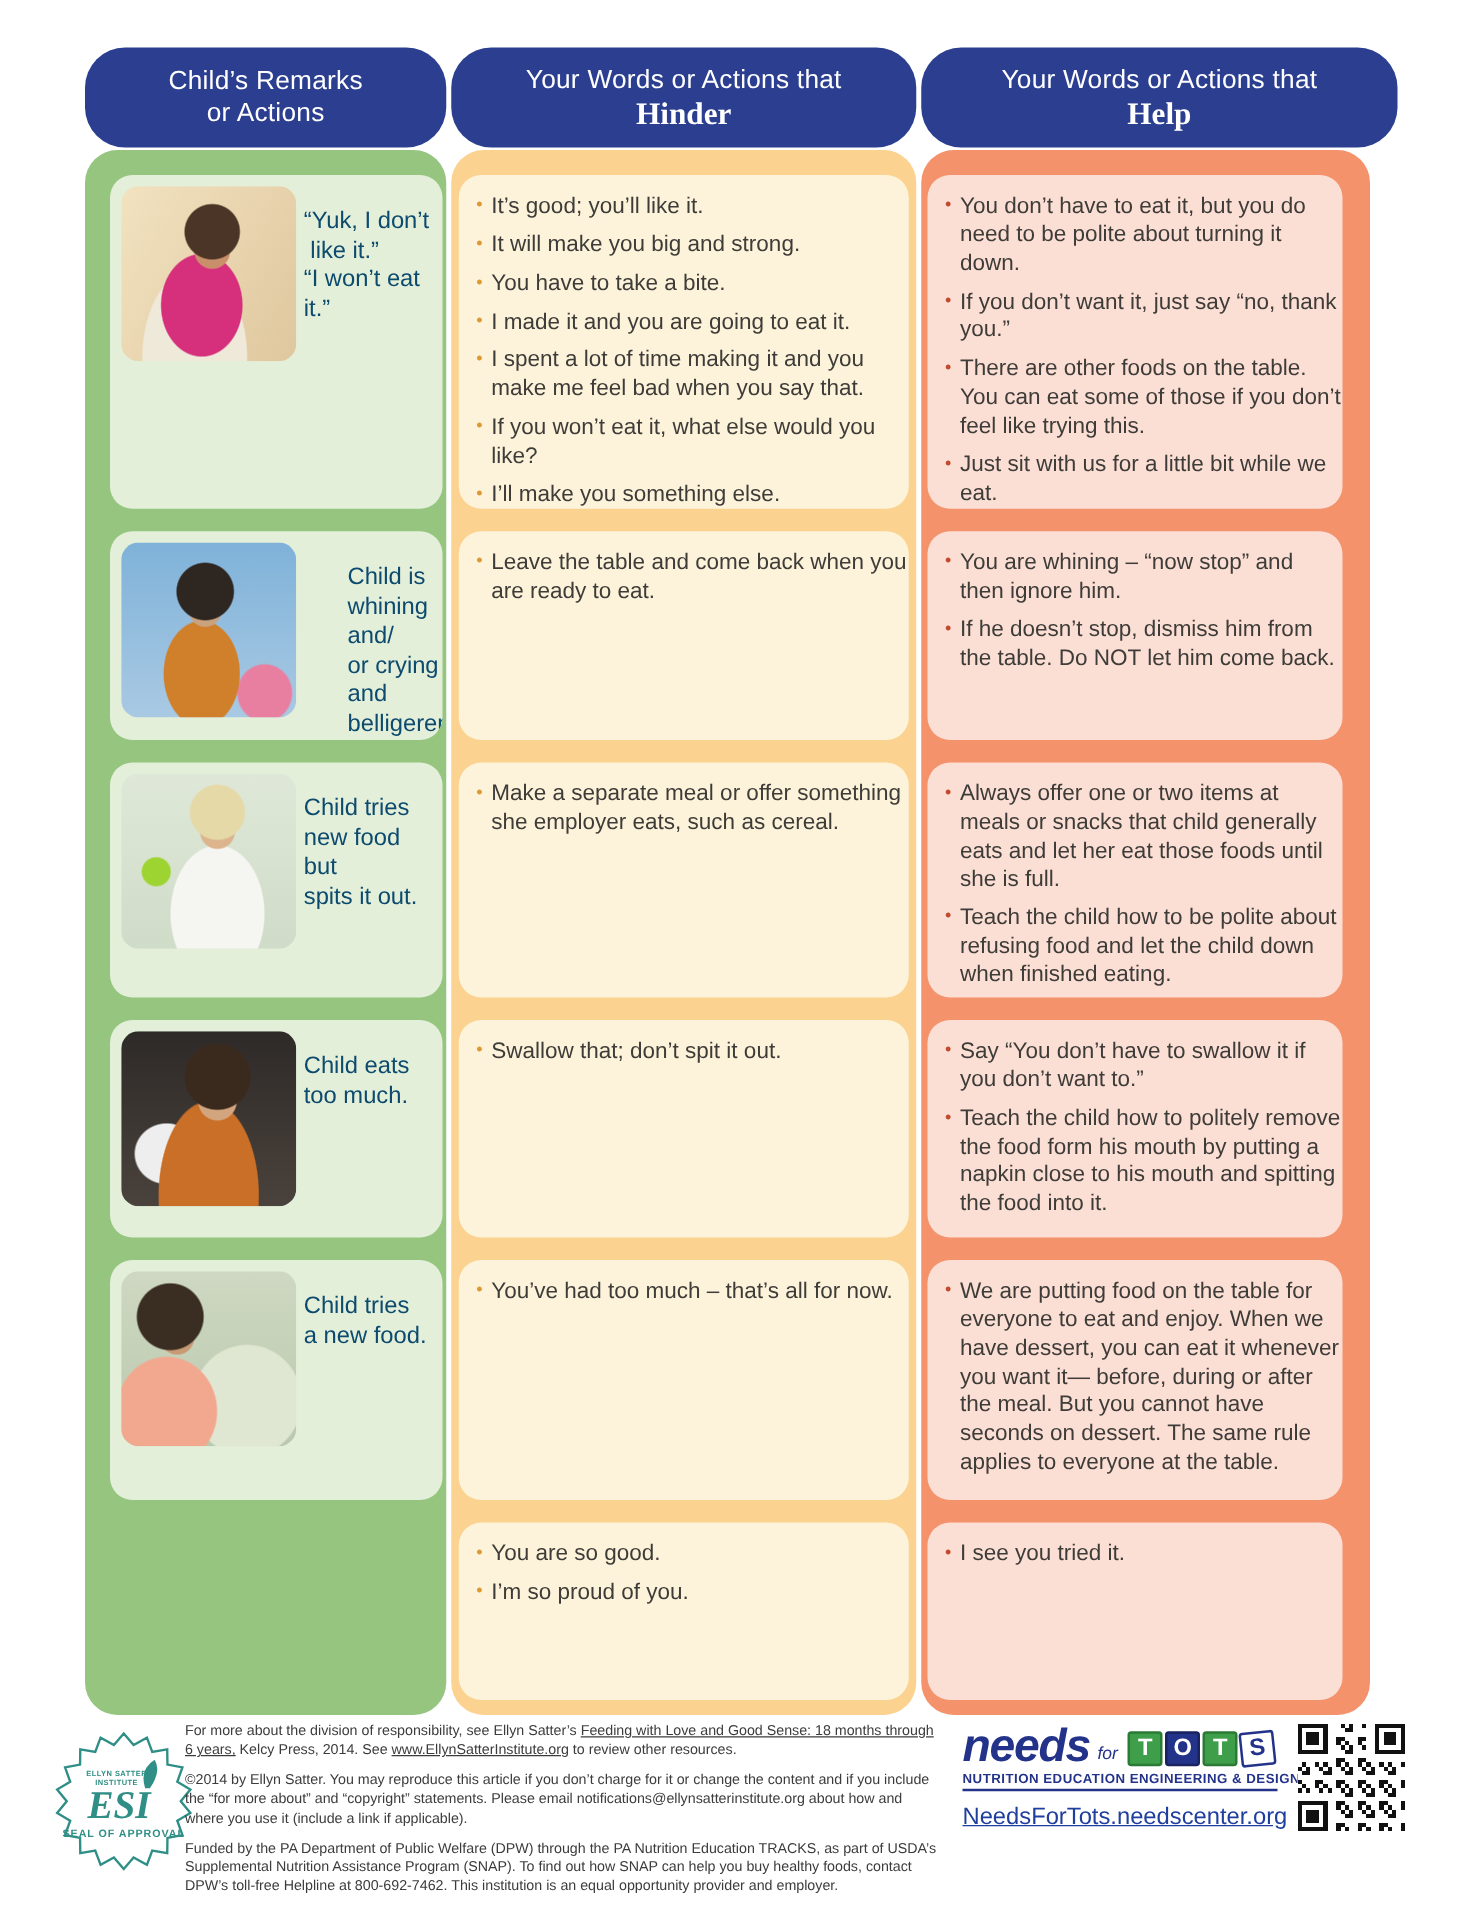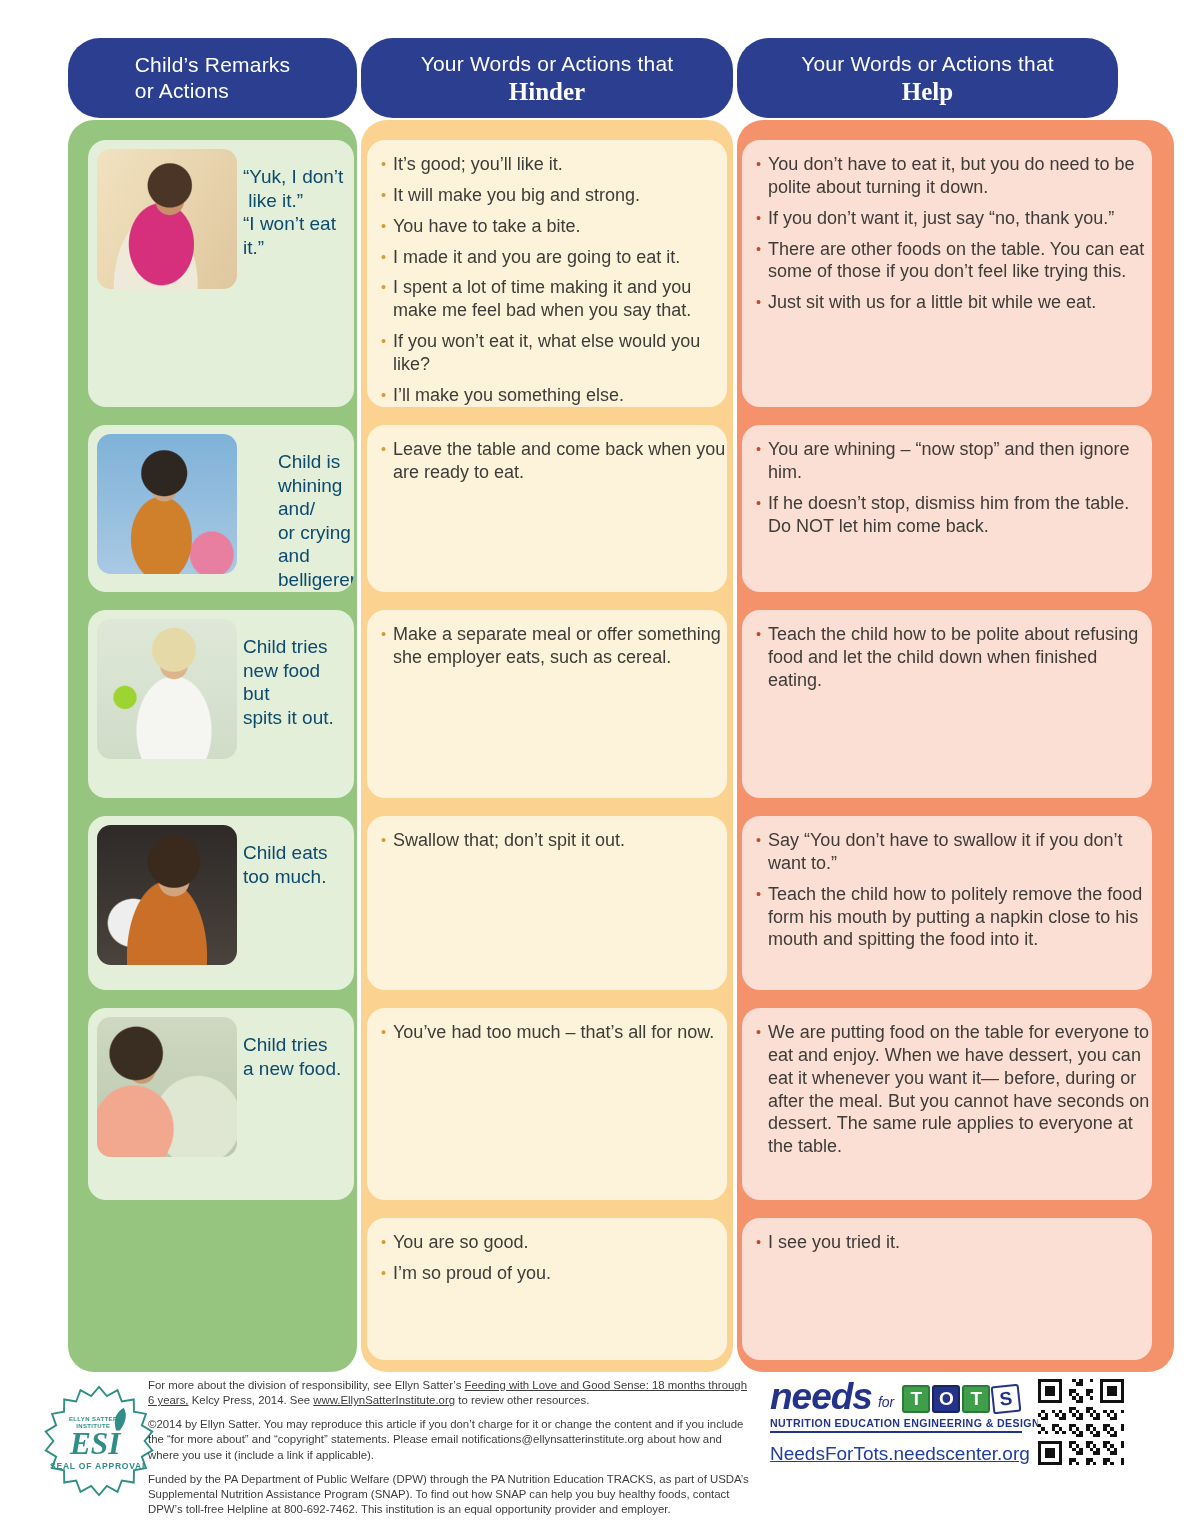--- a/index.html
+++ b/index.html
@@ -2,33 +2,33 @@
 <html><head>
 <meta charset="utf-8">
 <style>
   html,body{margin:0;padding:0;background:#fff;}
   .page{position:relative;width:1187px;height:1536px;background:#fff;overflow:hidden;
         font-family:"Liberation Sans",sans-serif;color:#3e3c38;}
 
   
   .header-row{position:absolute;left:68px;top:38px;display:flex;gap:4px;}
   .pill{background:#2b3e90;color:#fff;border-radius:32px;height:80px;box-sizing:border-box;
-        display:flex;flex-direction:column;align-items:center;justify-content:center;text-align:left;}
+        display:flex;flex-direction:column;align-items:center;justify-content:center;text-align:center;}
   .pill-1{width:289px;}
   .pill-2{width:372px;}
   .pill-3{width:381px;}
   .pill .line1{font-size:21px;line-height:1.25;letter-spacing:.2px;font-weight:500;white-space:pre-line;}
   .pill .serif-word{font-family:"Liberation Serif",serif;font-weight:700;font-size:25px;line-height:1.1;margin-top:1px;}
 
   
   .body-row{position:absolute;left:68px;top:120px;display:flex;gap:4px;}
   .strip{border-radius:26px;box-sizing:border-box;padding-top:20px;height:1252px;}
   .remarks-strip{width:289px;background:#95c57f;}
   .hinder-strip{width:372px;background:#fbd28f;}
-  .help-strip{width:437px;background:#f4926c;}
+  .help-strip{width:359px;background:#f4926c;}
 
   .cell{border-radius:18px;box-sizing:border-box;overflow:hidden;}
   .remarks-strip .cell{background:#e3efd9;margin:0 3px 18px 20px;display:flex;}
   .hinder-strip .cell{background:#fdf3da;margin:0 6px 18px 6px;}
   .help-strip  .cell{background:#fbded4;margin:0 22px 18px 5px;}
 
   
   .strip .cell:nth-child(1){height:267px;}
   .strip .cell:nth-child(2){height:167px;gap:35px;}
   .strip .cell:nth-child(3){height:188px;}
@@ -210,20 +210,21 @@
           </ul>
         </div>
         <div class="cell bullet-cell help-cell">
           <ul class="bullets">
             <li>You are whining – “now stop” and then ignore him.</li>
             <li>If he doesn’t stop, dismiss him from the table. Do NOT let him come back.</li>
           </ul>
         </div>
         <div class="cell bullet-cell help-cell">
           <ul class="bullets">
+            <li>Always offer one or two items at meals or snacks that child generally eats and let her eat those foods until she is full.</li>
             <li>Teach the child how to be polite about refusing food and let the child down when finished eating.</li>
           </ul>
         </div>
         <div class="cell bullet-cell help-cell">
           <ul class="bullets">
             <li>Say “You don’t have to swallow it if you don’t want to.”</li>
             <li>Teach the child how to politely remove the food form his mouth by putting a napkin close to his mouth and spitting the food into it.</li>
           </ul>
         </div>
         <div class="cell bullet-cell help-cell">

